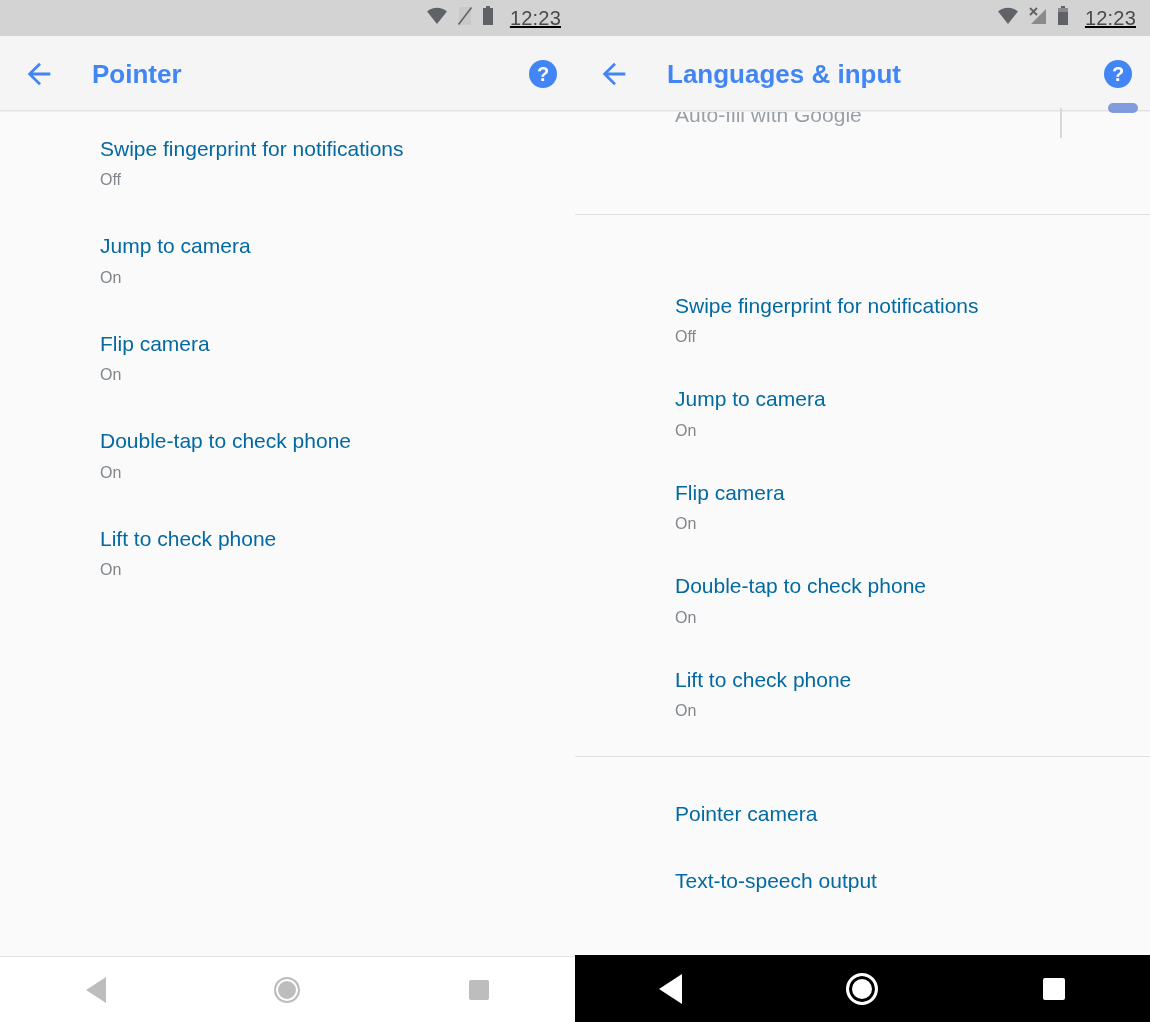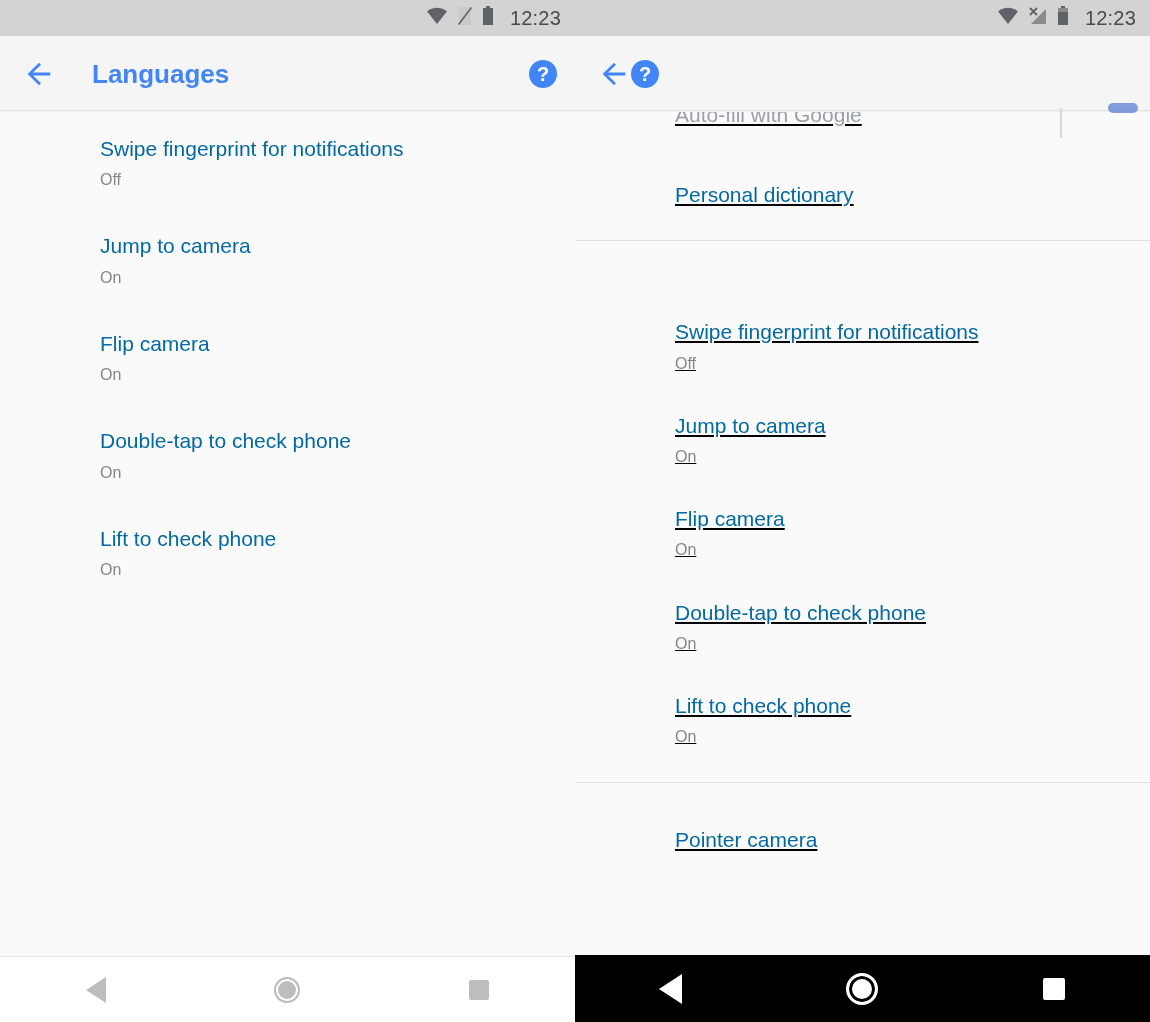--- a/index.html
+++ b/index.html
@@ -13,21 +13,21 @@
 
   
   .panel { position: relative; height: 1022px; overflow: hidden; background: #fafafa; }
   .panel-left  { width: 575px; }
   .panel-right { width: 575px; }
 
   
   .statusbar {
     height: 36px; background: #d3d3d3;
     display: flex; align-items: center; justify-content: flex-end;
-    padding-right: 14px; gap: 16px;
+    padding-right: 14px; gap: 16px; text-decoration: underline;
   }
   .status-icons { display: flex; align-items: center; gap: 9px; }
   .sb-time {
     font-size: 20px; color: #4a4a4a; letter-spacing: .2px;
     font-family: "Liberation Sans", sans-serif;
   }
   .ico { display: block; }
 
   
   .toolbar {
@@ -47,21 +47,21 @@
   .help-btn {
     width: 28px; height: 28px; border-radius: 50%; background: #4285f4;
     color: #ffffff; font-size: 20px; font-weight: bold;
     display: flex; align-items: center; justify-content: center;
     flex: none; cursor: pointer; line-height: 1;
   }
 
   
   .content { position: relative; background: #fafafa; }
   .content-left  { height: 844px; padding-top: 24px; }
-  .content-right { height: 635px; text-decoration: underline; }
+  .content-right { height: 635px; }
 
   .row { padding: 0 26px 0 100px; }
   .row-r { padding: 0 26px 0 100px; }
   .row-title { font-size: 21px; color: #0369a1; line-height: 1.25; }
   .row-sub   { font-size: 16px; color: #80868b; margin-top: 8px; line-height: 1.2; }
 
   .spacer-lg { height: 44px; }
   .spacer-md { height: 40px; }
 
   .divider { height: 1px; background: #e0e0e0; margin: 0; }
@@ -141,21 +141,21 @@
       </div>
       <span class="sb-time">12:23</span>
     </div>
 
     <div class="toolbar">
       <span class="back-arrow">
         <svg width="34" height="34" viewBox="0 0 24 24">
             <path d="M20 11H7.8l5.6-5.6L12 4l-8 8 8 8 1.4-1.4L7.8 13H20z" fill="#4285f4"></path>
           </svg>
       </span>
-      <span class="toolbar-title">Languages</span>
+      <span class="toolbar-title">Pointer</span>
       <span class="help-btn">?</span>
     </div>
 
     <div class="content content-left">
       <div class="row">
         <div class="row-title">Swipe fingerprint for notifications</div>
         <div class="row-sub">Off</div>
       </div>
       <div class="spacer-lg"></div>
       <div class="row">
@@ -217,34 +217,32 @@
       </div>
       <span class="sb-time">12:23</span>
     </div>
 
     <div class="toolbar">
       <span class="back-arrow">
         <svg width="34" height="34" viewBox="0 0 24 24">
             <path d="M20 11H7.8l5.6-5.6L12 4l-8 8 8 8 1.4-1.4L7.8 13H20z" fill="#4285f4"></path>
           </svg>
       </span>
+      <span class="toolbar-title">Languages &amp; input</span>
       <span class="help-btn">?</span>
     </div>
 
     <div class="content content-right">
 
       <div class="clipped-row">
         <div class="row-title">Auto-fill with Google</div>
       </div>
 
       <div style="height:42px"></div>
 
-      <div class="row-r">
-        <div class="row-title">Personal dictionary</div>
-      </div>
 
       <div style="height:32px"></div>
       <div class="divider"></div>
       <div style="height:40px"></div>
 
 
       <div style="height:38px"></div>
 
       <div class="row-r">
         <div class="row-title">Swipe fingerprint for notifications</div>
@@ -272,20 +270,23 @@
       </div>
 
       <div style="height:36px"></div>
       <div class="divider"></div>
       <div style="height:44px"></div>
 
       <div class="row-r">
         <div class="row-title">Pointer camera</div>
       </div>
       <div style="height:41px"></div>
+      <div class="row-r">
+        <div class="row-title">Text-to-speech output</div>
+      </div>
     </div>
 
     <div class="navbar navbar-dark">
       <span class="nav-btn">
           <span class="nav-tri-d"></span>
         </span>
       <span class="nav-btn">
           <span class="nav-circ-d"></span>
         </span>
       <span class="nav-btn">

